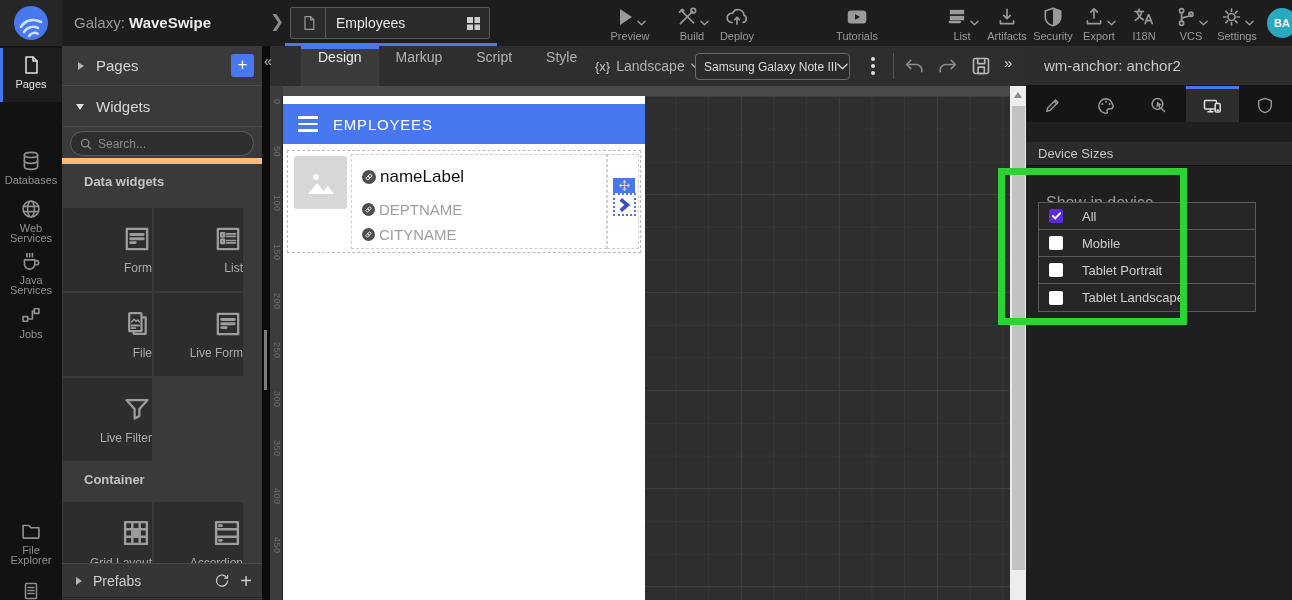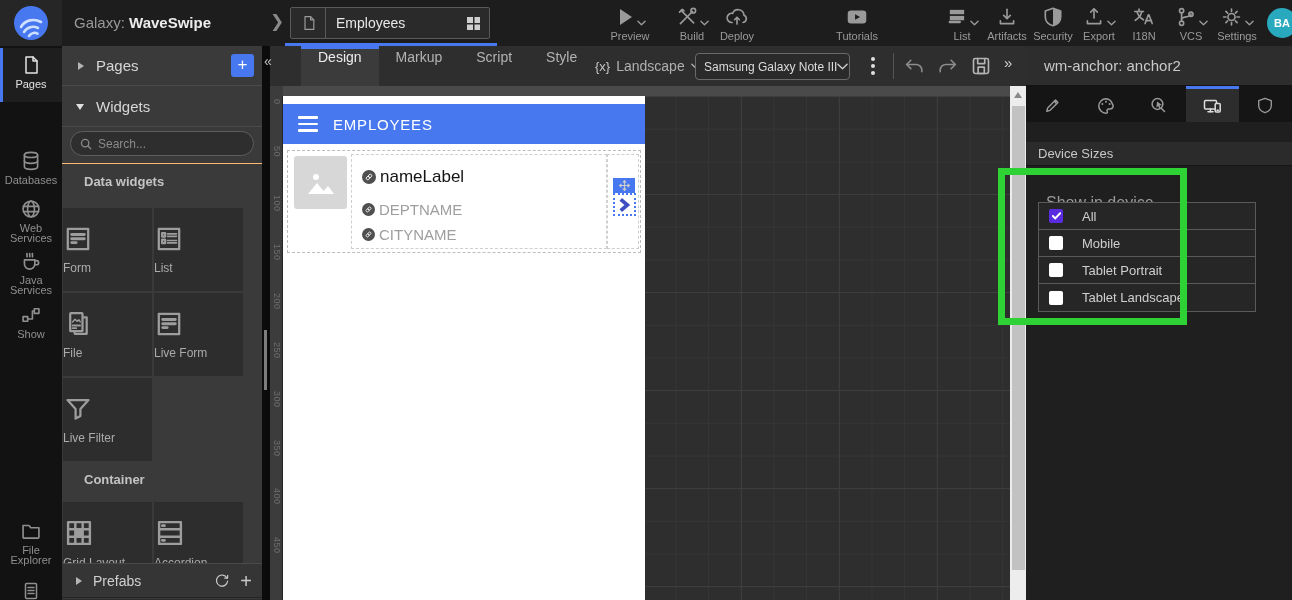--- a/index.html
+++ b/index.html
@@ -39,26 +39,26 @@
   .act-item.active { color:#e3e3e3; }
   .act-active-bg { left:0; top:2px; width:62px; height:54px; background:#1e1e1e; border-left:3px solid #4878f0; }
 
   
   .palette { left:62px; top:46px; width:200px; height:554px; background:#3a3a3a; }
   .pal-head { position:absolute; left:0; width:200px; height:40px; display:flex; align-items:center; border-bottom:1px solid #4a4a4a; cursor:pointer; }
   .pal-head .tri-r { width:0; height:0; border-left:6px solid #b5b5b5; border-top:4px solid transparent; border-bottom:4px solid transparent; margin:0 0 0 16px; }
   .pal-head .tri-d { width:0; height:0; border-top:6px solid #e0e0e0; border-left:4px solid transparent; border-right:4px solid transparent; margin:0 0 0 14px; }
   .pal-head .t { font-size:15px; color:#d6d6d6; margin-left:12px; flex:1; }
   .add-btn { width:23px; height:23px; background:#4878f0; border-radius:3px; color:#fff; font-size:17px; line-height:21px; text-align:center; margin-right:8px; }
-  .search-wrap { position:absolute; left:0; top:81px; width:200px; height:37px; border-bottom:1px solid #fdba74; }
+  .search-wrap { position:absolute; left:0; top:81px; width:200px; height:37px; border-bottom:6px solid #fdba74; }
   .search-box { position:absolute; left:8px; top:4px; width:184px; height:25px; background:#2e2e2e; border:1px solid #5d5d5d; border-radius:13px; display:flex; align-items:center; color:#8a8a8a; }
   .search-box input { background:transparent; border:none; outline:none; color:#bbb; font-size:12px; width:140px; font-family:"Liberation Sans",sans-serif; }
   .search-box input::placeholder { color:#8a8a8a; }
   .sec-label { position:absolute; left:22px; font-size:13px; font-weight:700; color:#c3c3c3; }
-  .tile { position:absolute; width:89px; height:83px; background:#2d2d2d; color:#9d9d9d; display:flex; flex-direction:column; align-items:flex-start; justify-content:center; cursor:grab; }
+  .tile { position:absolute; width:89px; height:83px; background:#2d2d2d; color:#9d9d9d; display:flex; flex-direction:column; align-items:flex-end; justify-content:center; cursor:grab; }
   .tile .lbl { font-size:12px; color:#ababab; margin-top:7px; white-space:nowrap; }
   .prefabs { position:absolute; left:0; top:517px; width:200px; height:35px; background:#353535; border-top:1px solid #4a4a4a; border-bottom:1px solid #242424; display:flex; align-items:center; }
   .prefabs .tri-r { width:0; height:0; border-left:6px solid #b5b5b5; border-top:4px solid transparent; border-bottom:4px solid transparent; margin-left:14px; }
   .prefabs .t { font-size:14px; color:#d0d0d0; margin-left:11px; flex:1; }
   .prefabs .act { color:#c9c9c9; margin-right:10px; cursor:pointer; }
   .pal-bottom { position:absolute; left:0; top:553px; width:200px; height:1px; background:#2d2d2d; }
 
   
   .gap { left:262px; top:46px; width:8px; height:554px; background:#0b0b0b; }
   .gap-thumb { position:absolute; left:2px; top:284px; width:3px; height:60px; background:#7d7d7d; }
@@ -380,21 +380,21 @@
       <span class="lbl" style="width:54px">Java Services</span>
     </div>
     <div class="act-item" style="top:258px">
       <span>
           <svg class="icon" width="22" height="22" viewBox="0 0 20 20">
             <rect x="2.8" y="11.5" width="4.2" height="4.2"></rect>
             <rect x="13" y="4.3" width="4.2" height="4.2"></rect>
             <path d="M7 13.6h4.3V6.4H13"></path>
           </svg>
         </span>
-      <span class="lbl">Show</span>
+      <span class="lbl">Jobs</span>
     </div>
     <div class="act-item" style="top:474px">
       <span>
           <svg class="icon" width="22" height="22" viewBox="0 0 20 20">
             <path d="M2.8 5h5.4l1.6 2h7.4v8.6a.9.9 0 0 1-.9.9H3.7a.9.9 0 0 1-.9-.9z"></path>
           </svg>
         </span>
       <span class="lbl" style="width:54px">File Explorer</span>
     </div>
     <div class="act-item" style="top:534px">

